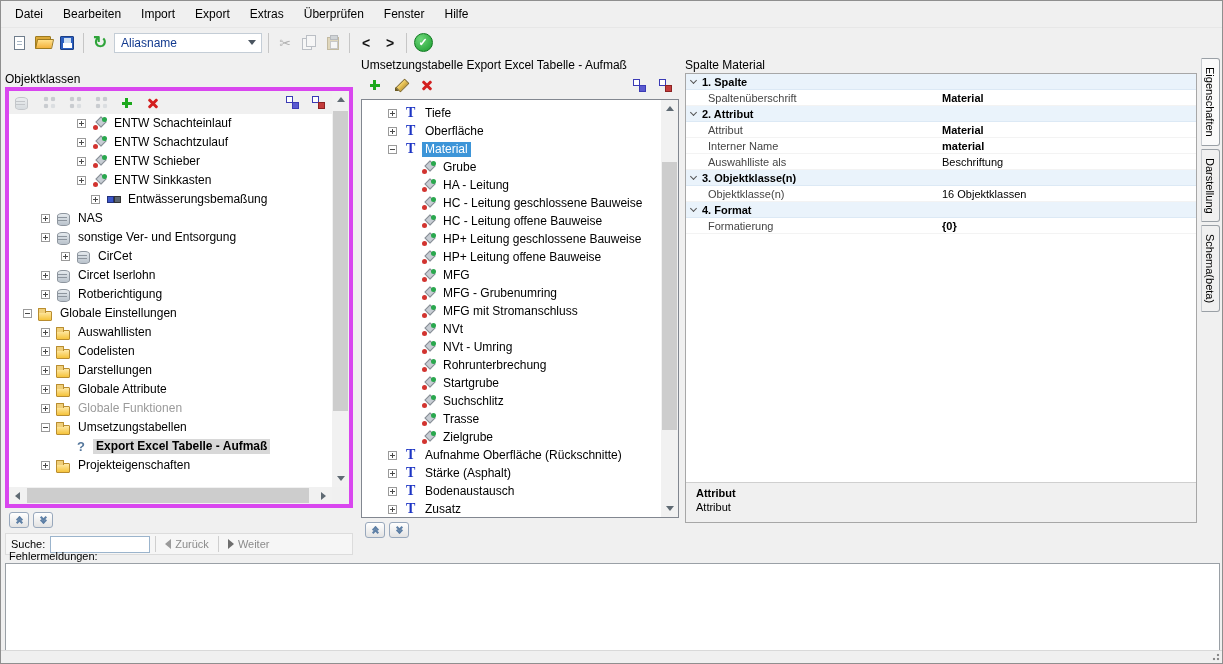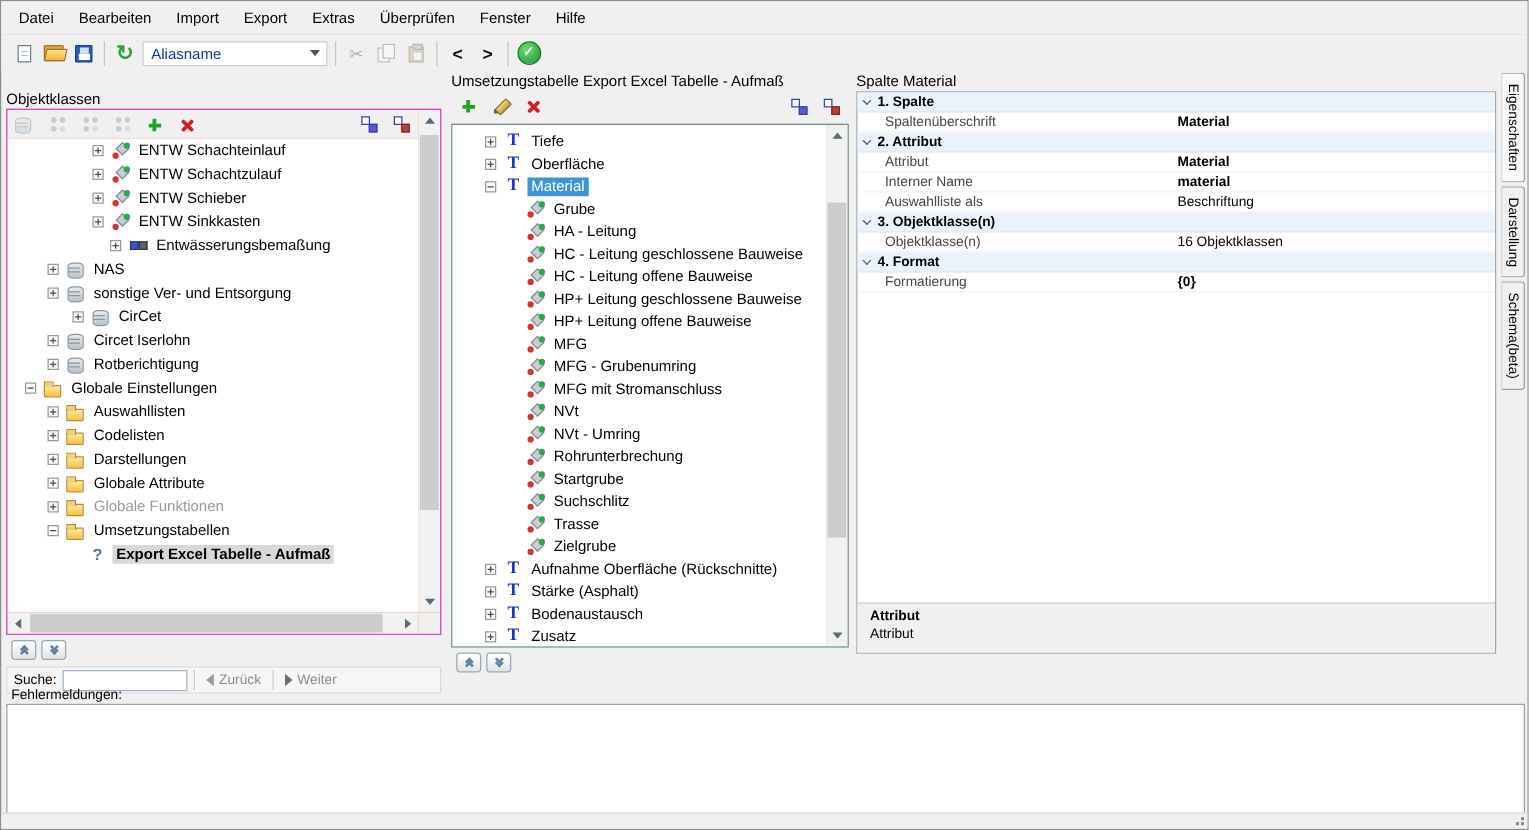--- a/index.html
+++ b/index.html
@@ -85,21 +85,21 @@
   .expsp{width:14px;flex:none}
   .lb{padding:0 3px;line-height:15px}
   .lb.sel{background:#3d95d8;color:#fff}
   .lb.seli{background:#d8d8d8}
   .lb.b{font-weight:bold}
   .muted{color:#9b9b9b}
 
   
   .panel-title{height:15px;line-height:14px}
   #left-panel{position:absolute;left:4px;top:71px;width:350px;height:490px}
-  .lbox{position:absolute;left:0;top:15px;width:348px;height:421px;border:1px solid #d946ef;background:#f97316}
+  .lbox{position:absolute;left:0;top:15px;width:348px;height:421px;border:4px solid #d946ef;background:#701a75}
   .ptb{display:flex;align-items:center;gap:2px;padding:0 2px;background:#f0f0f0}
   .lbox .ptb{position:absolute;left:0;top:0;right:17px;height:23px}
   #left-tree{position:absolute;left:0;top:23px;right:17px;bottom:17px;overflow:hidden}
   .tbspacer{flex:1}
 
   .vs{position:absolute;top:0;right:0;width:17px;background:#f1f1f1}
   .lbox .vs{bottom:17px}
   .vs.full{bottom:0}
   .hs{position:absolute;left:0;right:17px;bottom:0;height:17px;background:#f1f1f1}
   .corner{position:absolute;right:0;bottom:0;width:17px;height:17px;background:#f0f0f0}
@@ -331,20 +331,25 @@
           <div class="trow" style="height: 19px; padding-left: 32px;">
             <span class="exp minus"></span>
             <span class="ic ic-folder"></span>
             <span class="lb">Umsetzungstabellen</span>
           </div>
           <div class="trow" style="height: 19px; padding-left: 50px;">
             <span class="expsp"></span>
             <span class="ic ic-question"></span>
             <span class="lb b seli">Export Excel Tabelle - Aufmaß</span>
           </div>
+          <div class="trow" style="height: 19px; padding-left: 32px;">
+            <span class="exp plus"></span>
+            <span class="ic ic-folder"></span>
+            <span class="lb">Projekteigenschaften</span>
+          </div>
         </div>
       <div class="vs">
         <span class="sarr up"></span>
         <span class="vthumb" style="top:20px;height:300px"></span>
         <span class="sarr down"></span>
       </div>
       <div class="hs">
         <span class="sarr left"></span>
         <span class="hthumb" style="left:18px;width:282px"></span>
         <span class="sarr right"></span>

